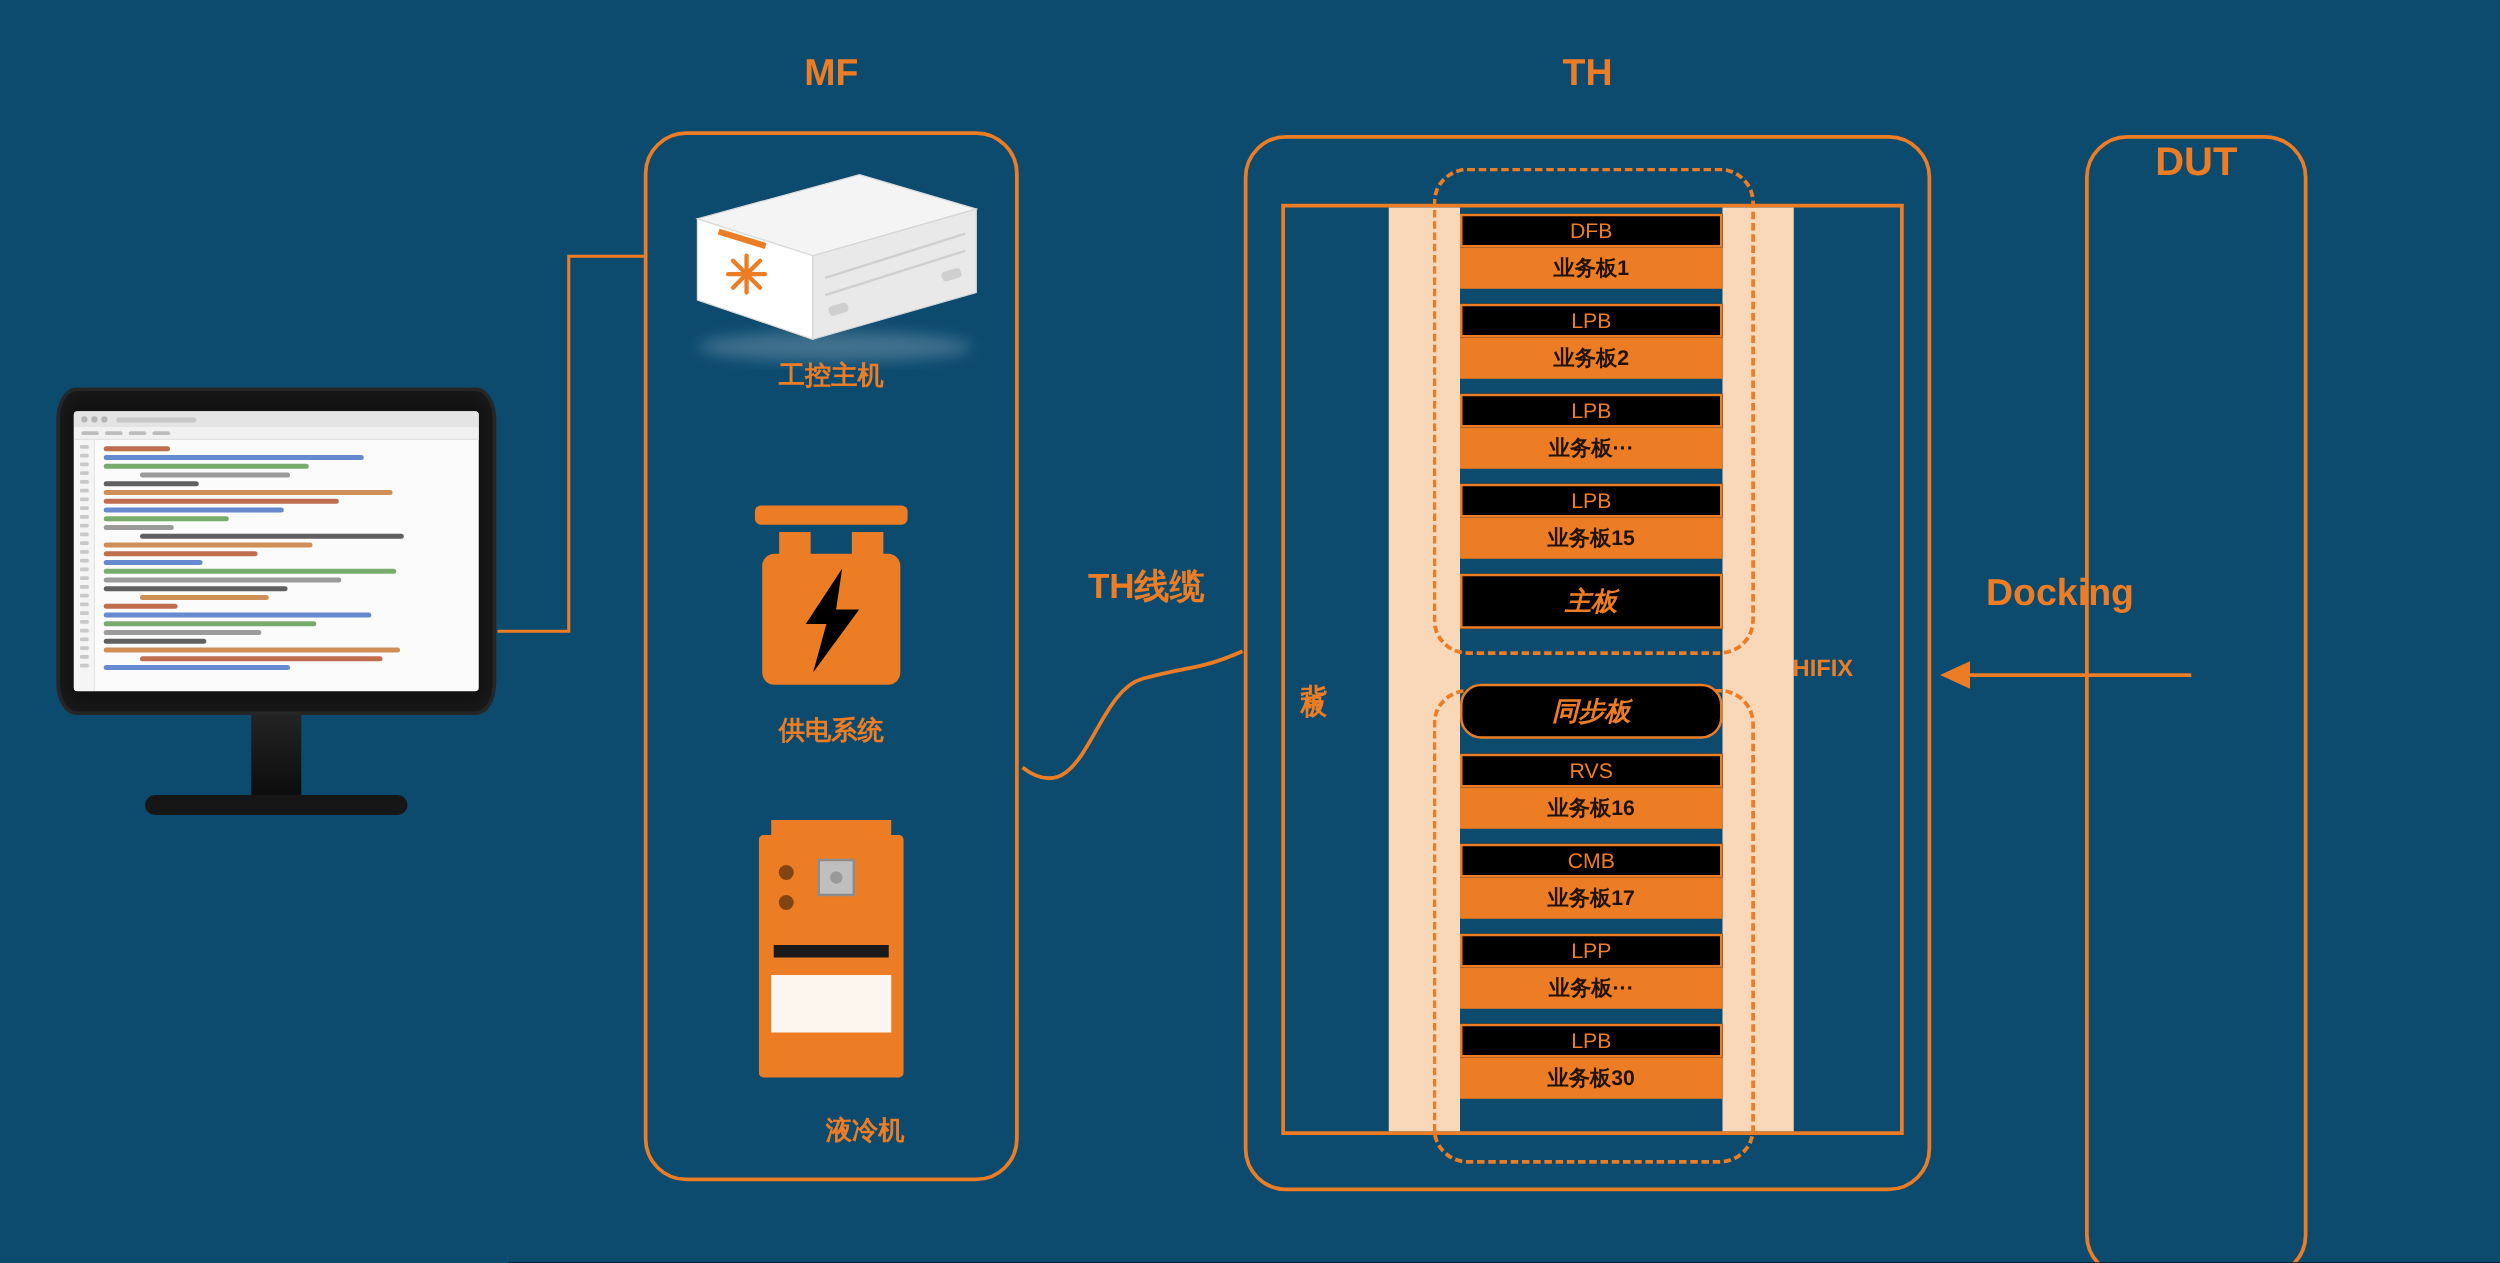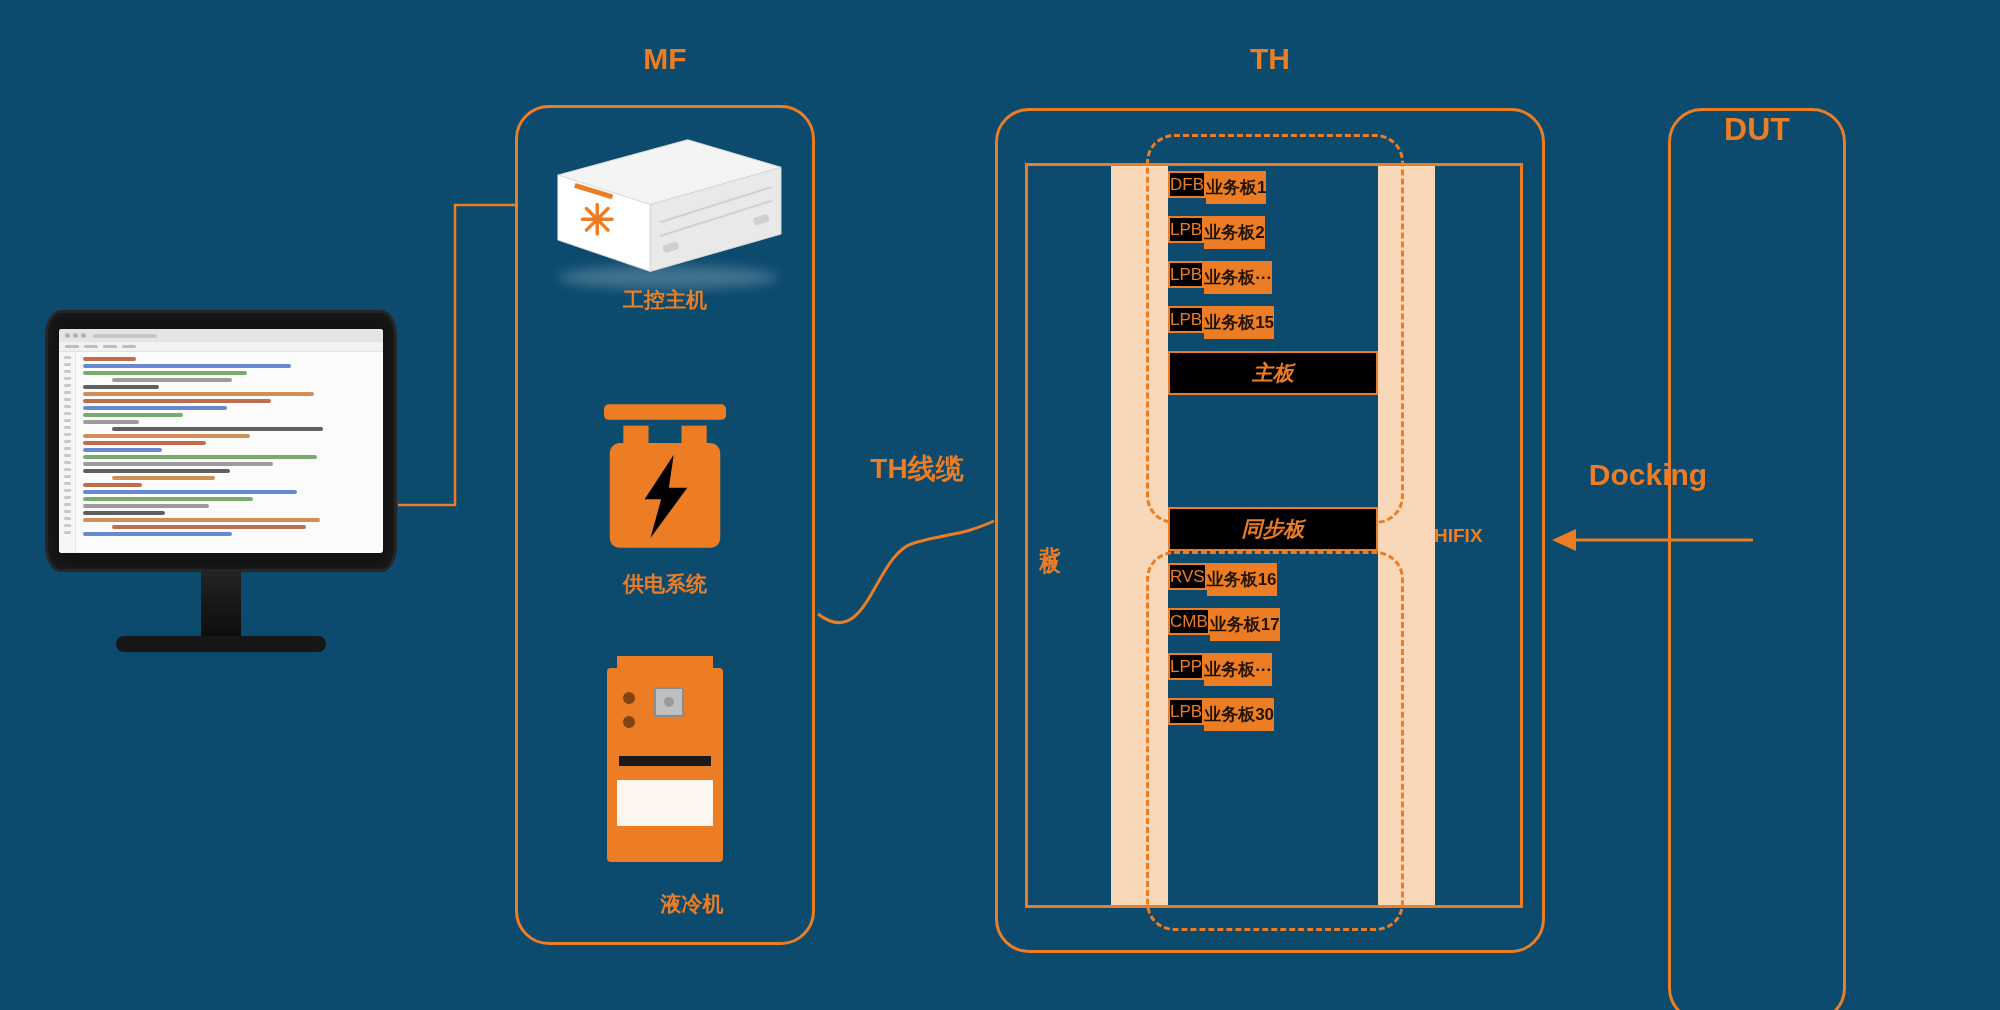--- a/index.html
+++ b/index.html
@@ -32,28 +32,28 @@
   .strip.right{left:350px;}
   .backplane-label{position:absolute;left:8px;top:50%;transform:translateY(-50%);writing-mode:vertical-rl;
     color:var(--orange);font-weight:bold;font-size:21px;letter-spacing:6px;}
   .hifix-label{position:absolute;right:4px;top:50%;transform:translateY(-50%);width:82px;text-align:left;
     color:var(--orange);font-weight:bold;font-size:19px;}
   .dash-group{position:absolute;left:118px;width:258px;border:3px dashed var(--orange);border-radius:28px;box-sizing:border-box;}
   .dash-upper{top:-32px;height:390px;}
   .dash-lower{top:385px;height:380px;}
   .board-stack{position:absolute;left:140px;top:0;width:210px;height:100%;display:flex;flex-direction:column;
     padding-top:5px;gap:12px;box-sizing:border-box;}
-  .board-pair{display:flex;flex-direction:row;flex:none;}
+  .board-pair{display:flex;flex-direction:column;flex:none;}
   .tag-board{height:27px;background:#000;border:2px solid var(--orange);color:var(--orange);
     display:flex;align-items:center;justify-content:center;font-size:17px;box-sizing:border-box;flex:none;}
   .svc-board{height:33px;background:var(--orange);color:var(--dark-text);
     display:flex;align-items:center;justify-content:center;font-size:17px;font-weight:600;flex:none;}
   .big-board{height:44px;background:#000;border:2px solid var(--orange);color:var(--orange);
     display:flex;align-items:center;justify-content:center;font-size:21px;font-weight:bold;box-sizing:border-box;flex:none;font-style:italic;}
-  .sync-gap{margin-top:100px;}
+  .sync-gap{margin-top:32px;border-radius:17px;}
 
   
   .mf-label{position:absolute;left:0;width:100%;text-align:center;color:var(--orange);font-size:21px;font-weight:bold;}
   .mf-icon{position:absolute;}
   .host-icon{left:22px;top:16px;width:256px;height:172px;}
   .battery-icon{left:50%;transform:translateX(-50%);top:294px;width:126px;height:150px;}
   .cooler-icon{left:50%;transform:translateX(-50%);top:548px;width:116px;height:216px;}
   .host-label{top:178px;}
   .power-label{top:462px;}
   .cooler-label{top:782px;margin-left:27px;}

